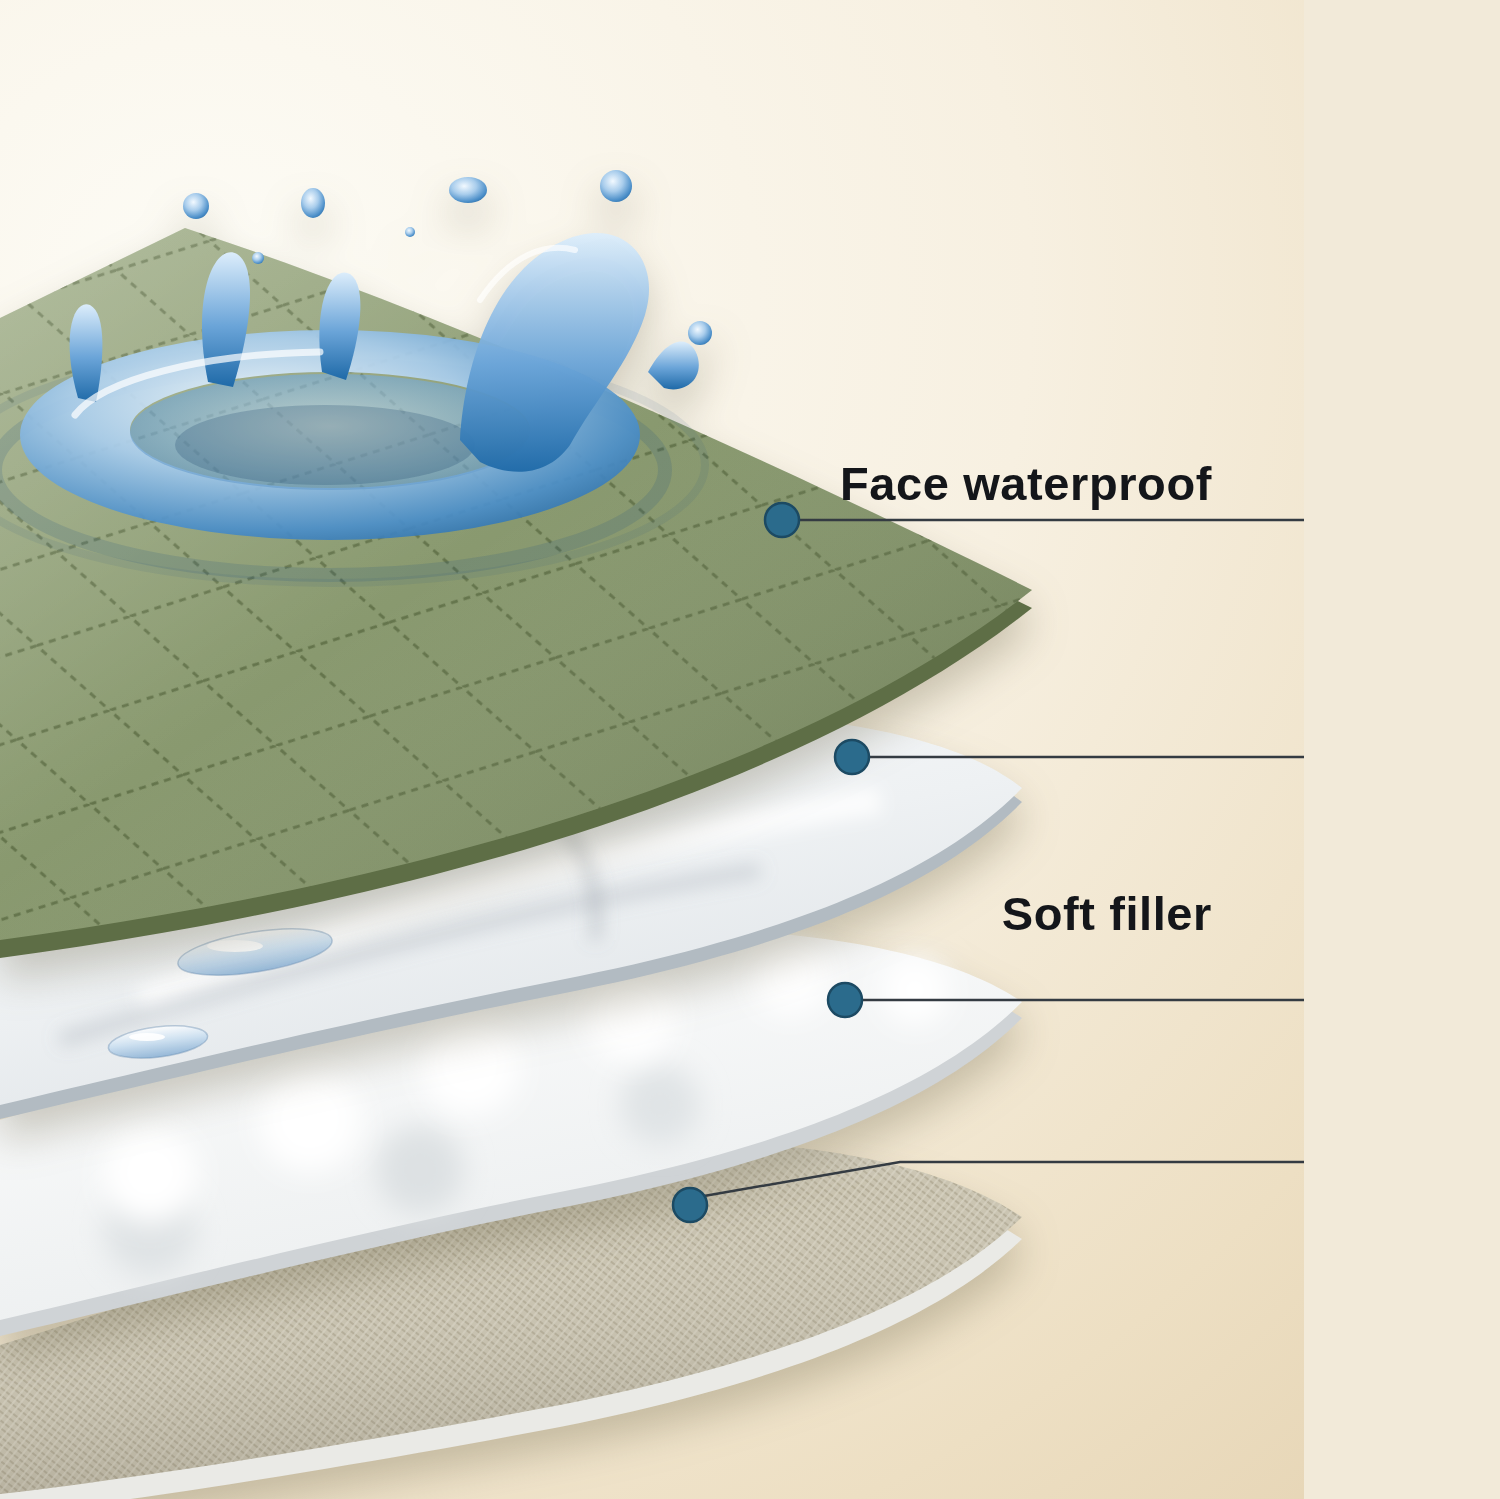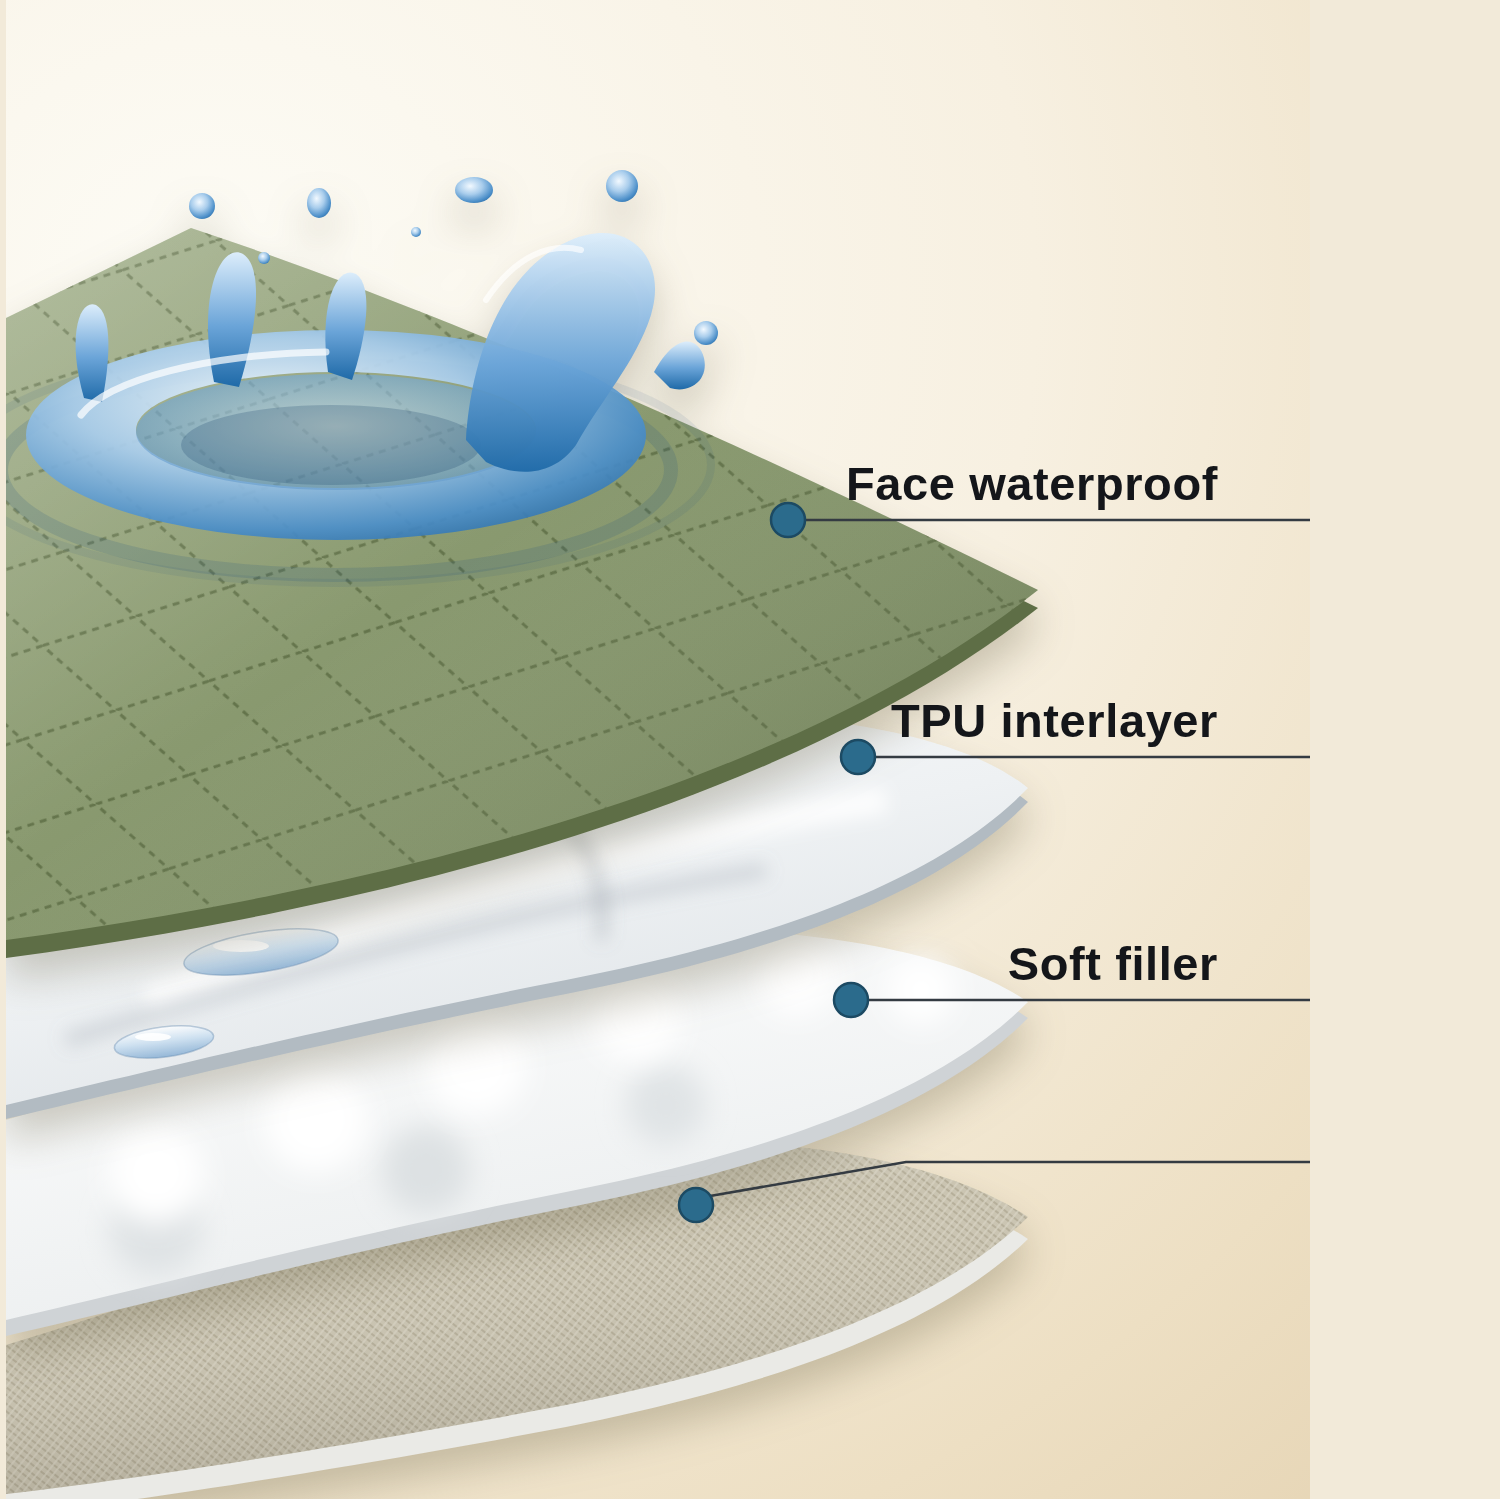--- a/index.html
+++ b/index.html
@@ -1,30 +1,29 @@
 <!DOCTYPE html>
 <html><head>
 <meta charset="utf-8">
 <style>
   html,body{margin:0;padding:0;}
   body{background:#f2ead9;font-family:"Liberation Sans",sans-serif;}
   .canvas{
     position:relative;width:1304px;height:1499px;overflow:hidden;
     background:radial-gradient(140% 115% at 16% 20%, #fdfcf6 0%, #f7f0e1 45%, #eddfc3 78%, #e4d2b1 100%);
-    margin-left:6px;
   }
   .canvas svg{position:absolute;inset:0;display:block;}
   .sheet{filter:drop-shadow(0px 22px 20px rgba(95,88,60,0.30));}
   .label{
     position:absolute;right:92px;font-size:47px;font-weight:700;color:#14161a;
     letter-spacing:.6px;white-space:nowrap;line-height:1.1;
   }
   .label-1{top:458px;}
   .label-2{top:695px;}
-  .label-3{top:938px;}
+  .label-3{top:888px;}
   .label-4{top:1100px;}
 </style>
 </head>
 <body>
 
 <div class="canvas">
 
   <svg viewBox="0 0 1500 1499" width="1500" height="1499">
     <defs>
       <linearGradient id="greenGrad" x1="0" y1="0" x2="1" y2="1">
@@ -163,16 +162,15 @@
       <line x1="862" y1="1000" x2="1408" y2="1000" stroke="#343b42"></line>
       <path d="M 704,1196 L 900,1162 L 1408,1162" fill="none" stroke="#343b42"></path>
       <circle cx="782" cy="520" r="17" stroke="#1c4a63" fill="#2b6b8c"></circle>
       <circle cx="852" cy="757" r="17" stroke="#1c4a63" fill="#2b6b8c"></circle>
       <circle cx="845" cy="1000" r="17" stroke="#1c4a63" fill="#2b6b8c"></circle>
       <circle cx="690" cy="1205" r="17" stroke="#1c4a63" fill="#2b6b8c"></circle>
     </g>
   </svg>
 
   <div class="label label-1">Face waterproof</div>
-  <div class="label label-2">TPU interlayer</div>
   <div class="label label-3">Soft filler</div>
 
 </div>
 
 </body></html>

